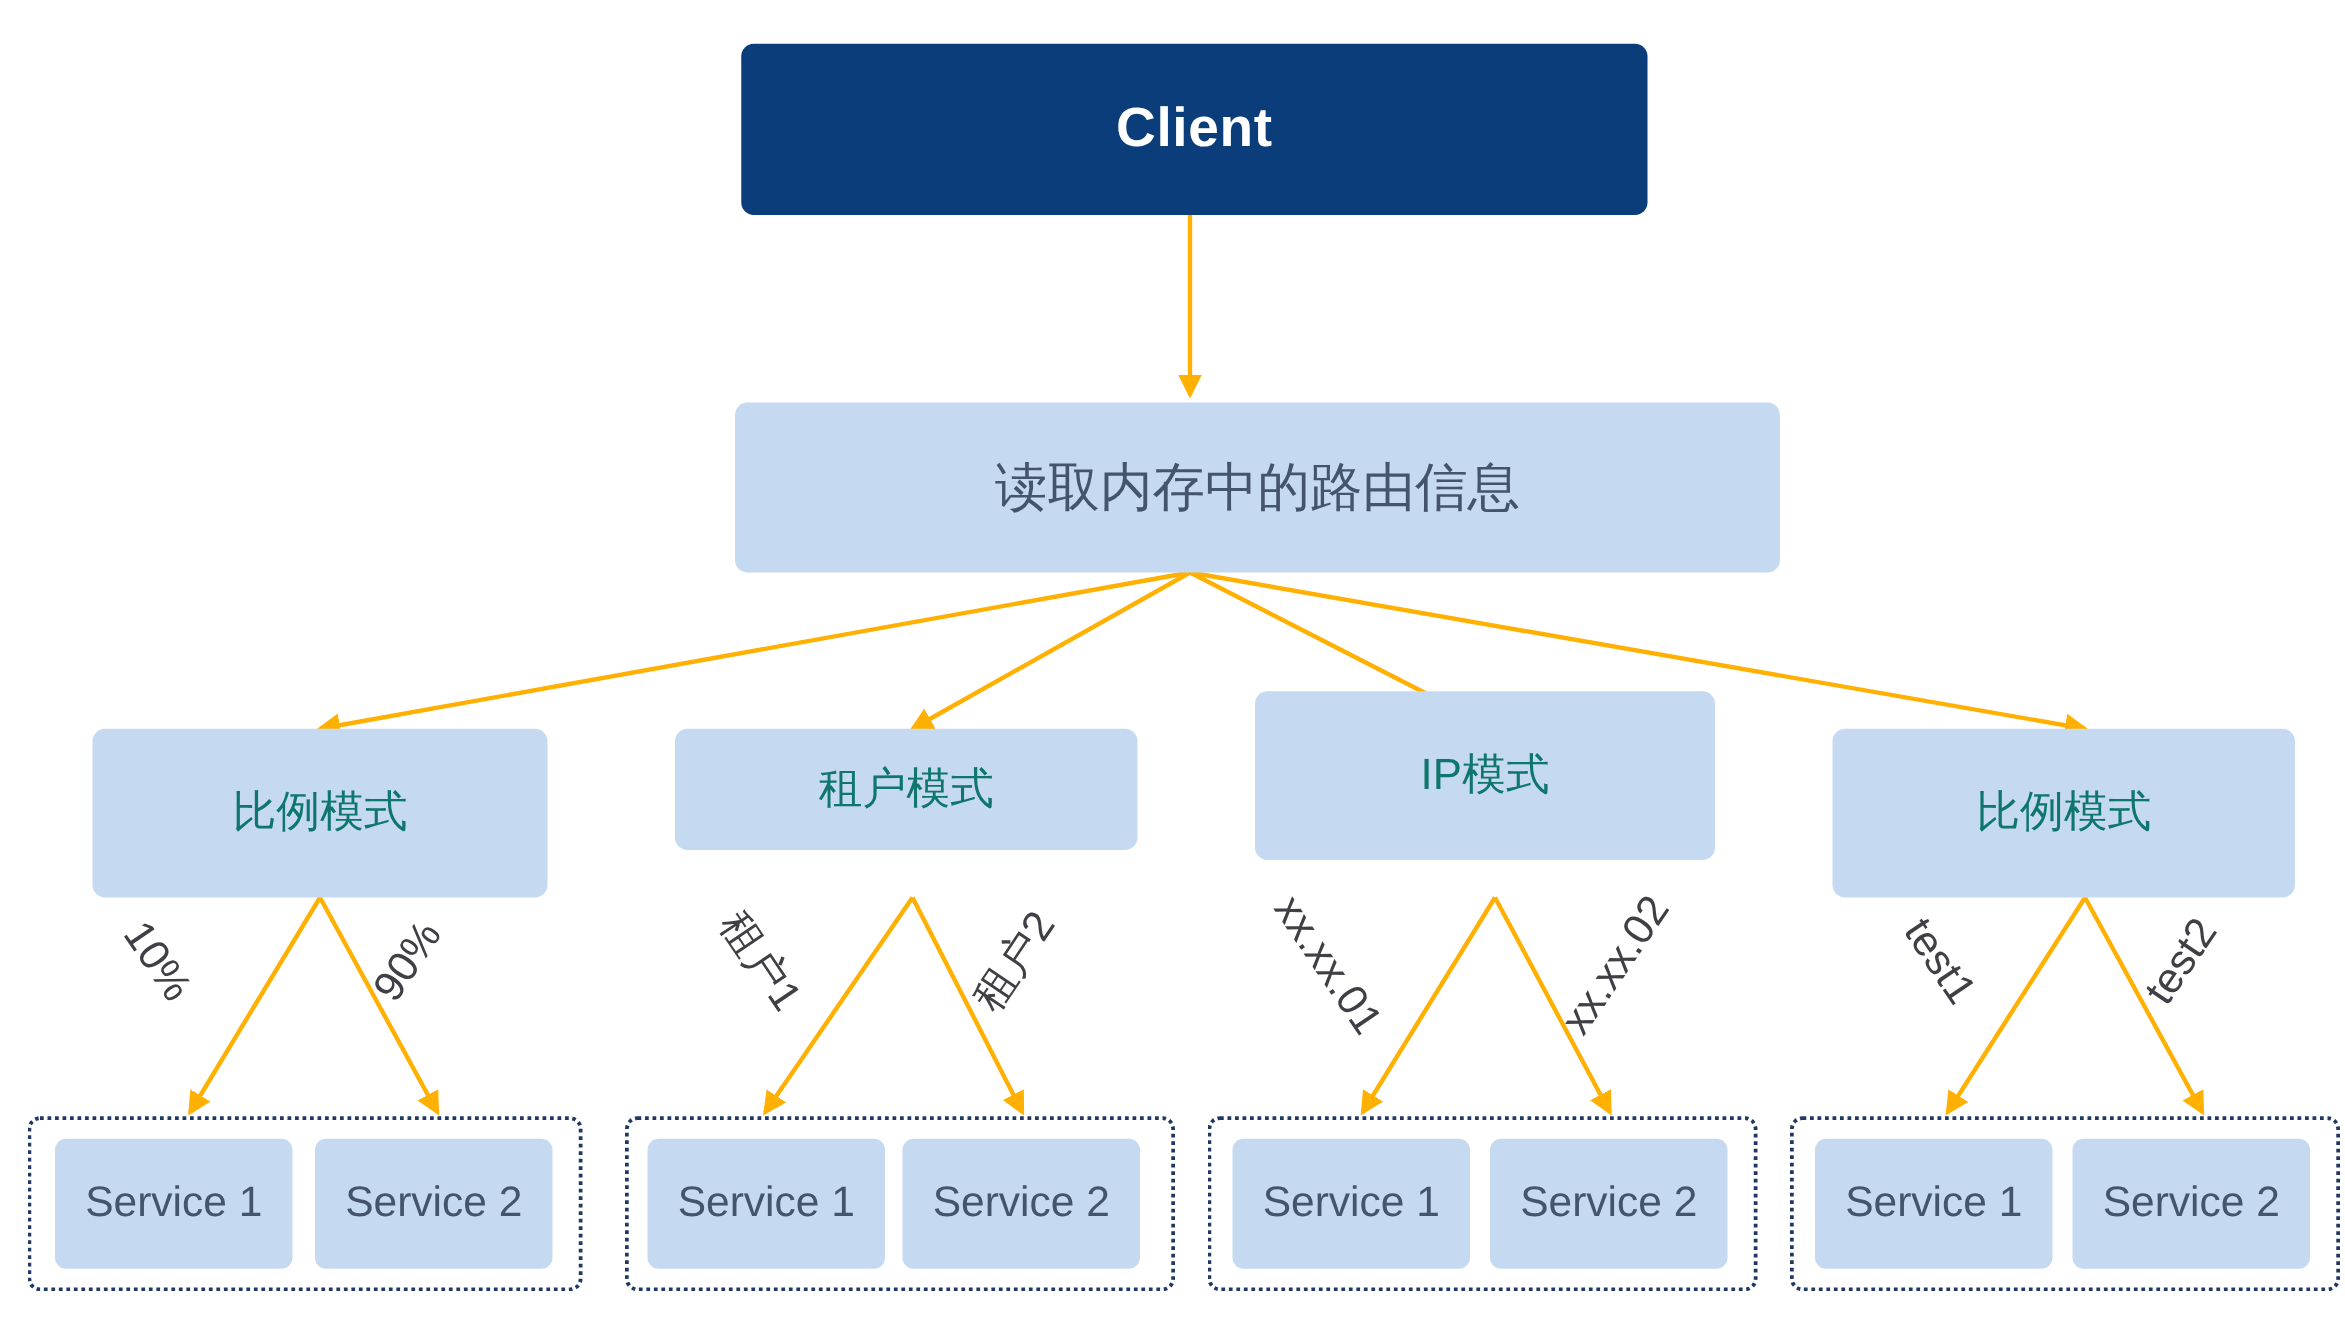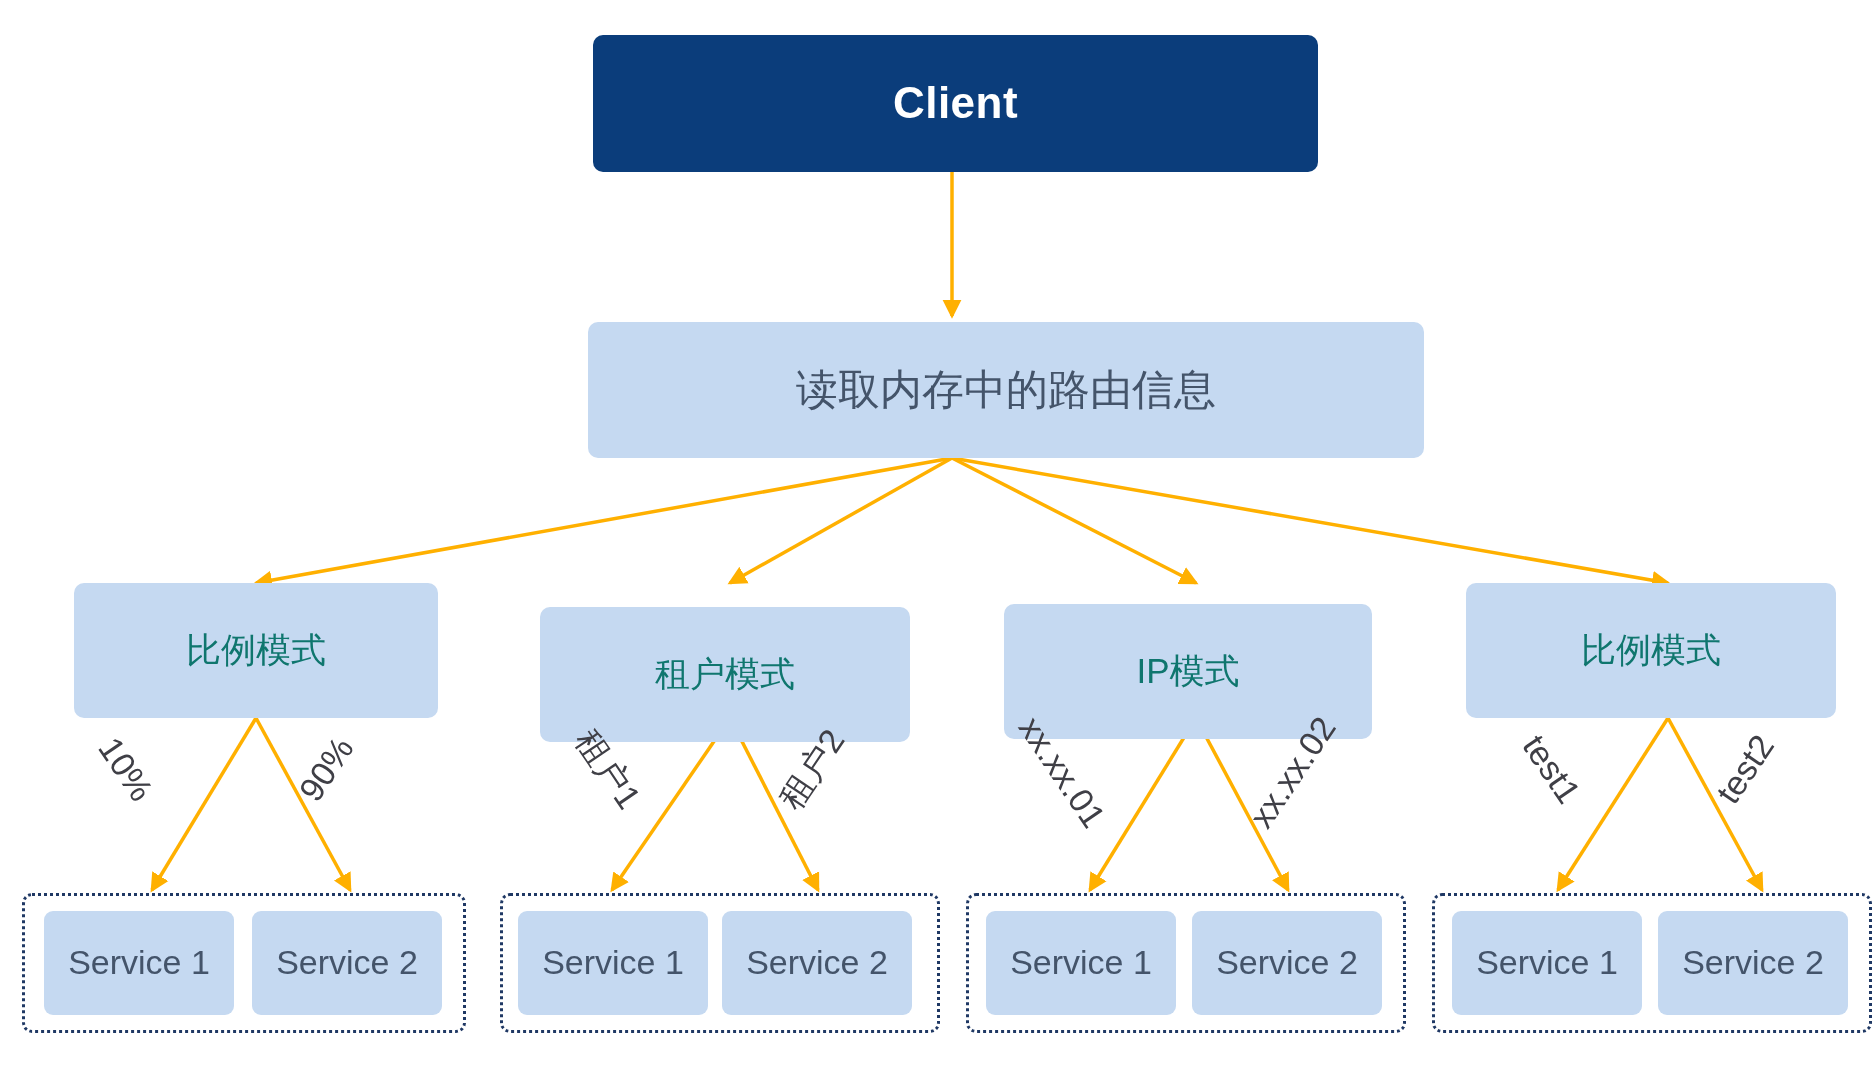--- a/index.html
+++ b/index.html
@@ -120,34 +120,34 @@
   <div class="edge-label" style="left:92px; top:752px; transform:rotate(56deg);">10%</div>
   <div class="edge-label" style="left:292px; top:752px; transform:rotate(-56deg);">90%</div>
   <div class="service-group" style="left:22px; top:893px; width:444px; height:140px;"></div>
   <div class="node node-service" style="left:44px; top:911px; width:190px; height:104px;">
     <span>Service 1</span>
   </div>
   <div class="node node-service" style="left:252px; top:911px; width:190px; height:104px;">
     <span>Service 2</span>
   </div>
 
-  <div class="node node-mode" style="left:540px; top:583px; width:370px; height:135px;margin-top:24px;">
+  <div class="node node-mode" style="left:540px; top:583px; width:370px; height:97px;">
     <span>租户模式</span>
   </div>
   <div class="edge-label" style="left:565px; top:752px; transform:rotate(56deg);">租户1</div>
   <div class="edge-label" style="left:768px; top:752px; transform:rotate(-56deg);">租户2</div>
   <div class="service-group" style="left:500px; top:893px; width:440px; height:140px;"></div>
   <div class="node node-service" style="left:518px; top:911px; width:190px; height:104px;">
     <span>Service 1</span>
   </div>
   <div class="node node-service" style="left:722px; top:911px; width:190px; height:104px;">
     <span>Service 2</span>
   </div>
 
-  <div class="node node-mode" style="left:1004px; top:604px; width:368px; height:135px;">
+  <div class="node node-mode" style="left:1004px; top:553px; width:368px; height:135px;">
     <span>IP模式</span>
   </div>
   <div class="edge-label" style="left:1000px; top:755px; transform:rotate(56deg);">xx.xx.01</div>
   <div class="edge-label" style="left:1230px; top:755px; transform:rotate(-56deg);">xx.xx.02</div>
   <div class="service-group" style="left:966px; top:893px; width:440px; height:140px;"></div>
   <div class="node node-service" style="left:986px; top:911px; width:190px; height:104px;">
     <span>Service 1</span>
   </div>
   <div class="node node-service" style="left:1192px; top:911px; width:190px; height:104px;">
     <span>Service 2</span>

